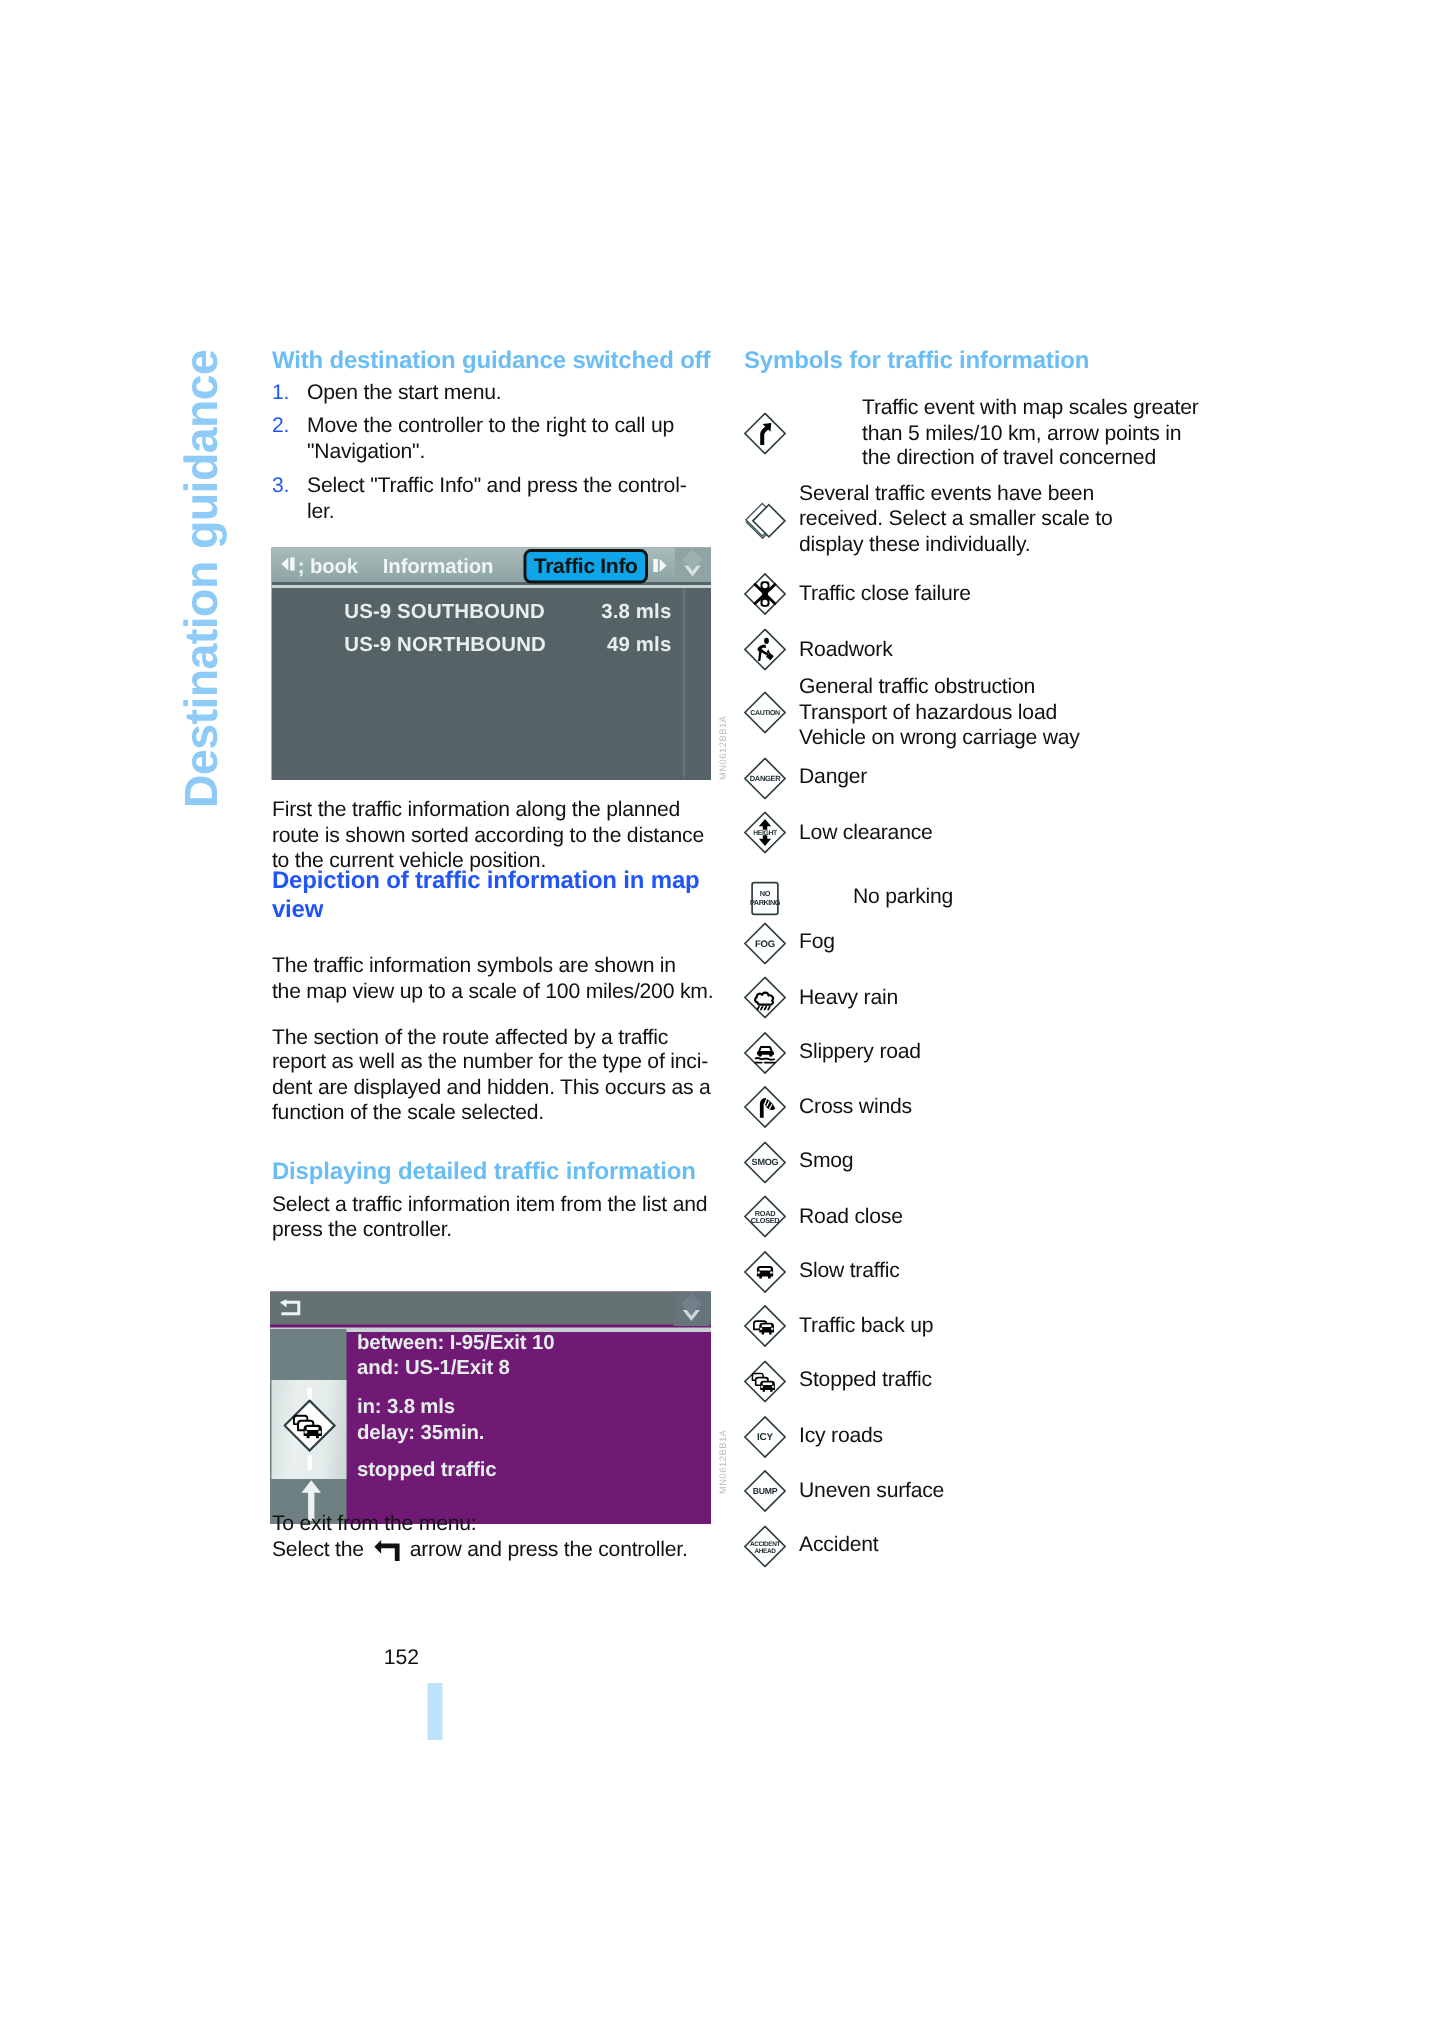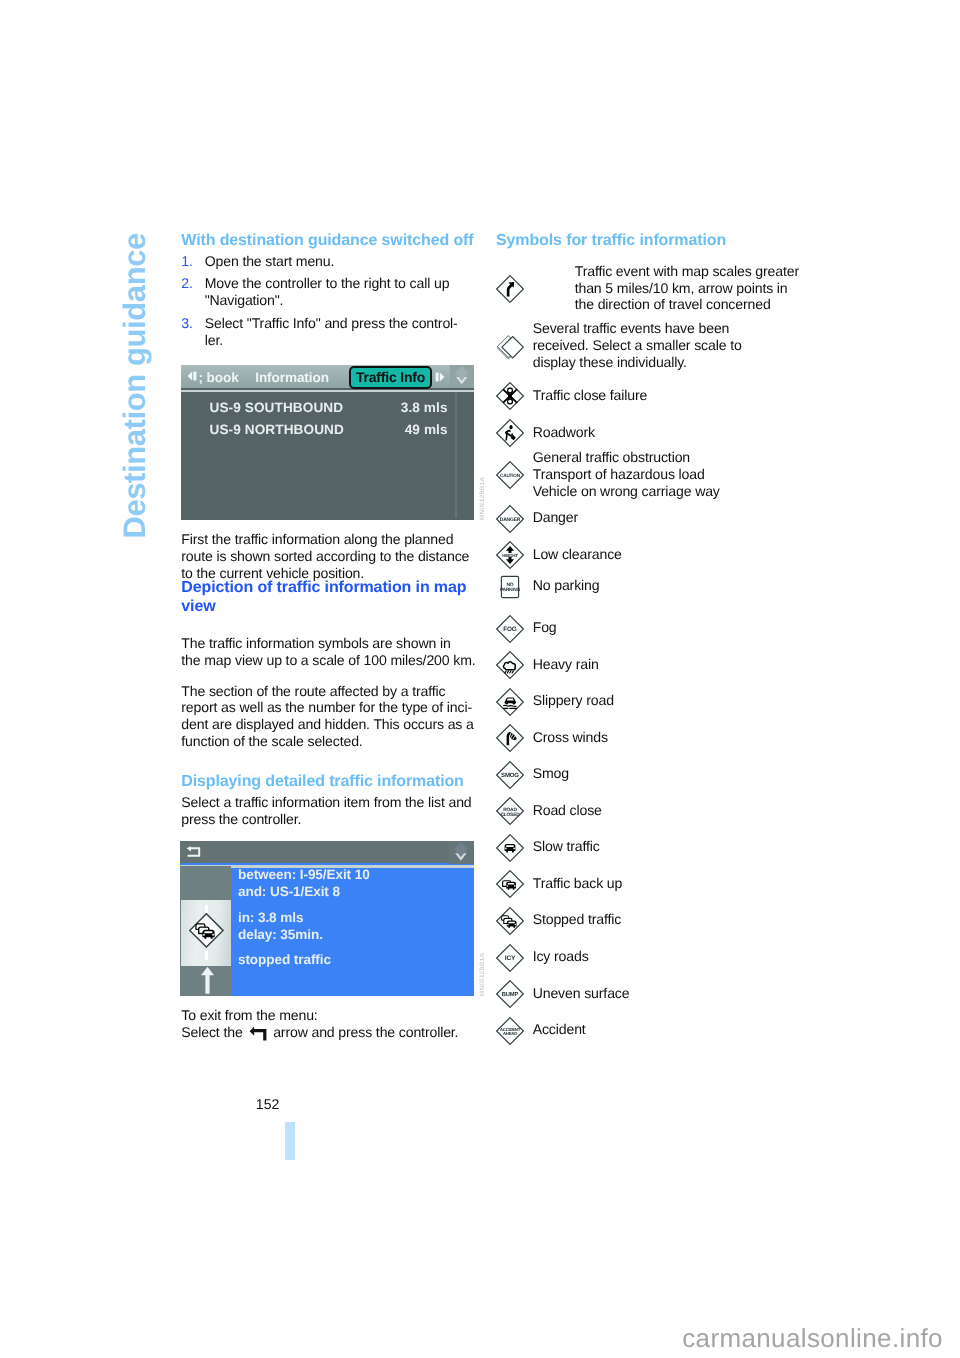--- a/index.html
+++ b/index.html
@@ -37,28 +37,28 @@
   .nav-arrow-r{position:absolute;left:254.0px;top:7.0px;width:10px;height:10px;line-height:0;}
   .corner-btn{position:absolute;left:269.5px;top:0;width:23.9px;height:23.3px;background:#90a4a4;overflow:hidden;}
   .corner-btn:before{content:"";position:absolute;left:4.6px;top:1.6px;width:14px;height:14px;background:#9dafaf;
      clip-path:polygon(50% 0%,100% 50%,50% 100%,0% 50%);}
   .corner-btn:after{content:"";position:absolute;left:5.8px;top:12.4px;width:11.6px;height:7.4px;
      background:#d8e2e2;clip-path:polygon(0% 0%,24% 0%,50% 52%,76% 0%,100% 0%,50% 100%);}
   .shot-code{position:absolute;font-size:6.3px;line-height:7px;color:#b7c2c2;letter-spacing:0.3px;
      transform-origin:0 0; white-space:nowrap;}
 
   .menu-txt{position:absolute;color:#f0f5f5;font-weight:bold;font-size:13.6px;line-height:16px;letter-spacing:-0.1px;}
-  .sel-box{position:absolute;border:2.6px solid #101414;border-radius:5px;background:#14b8a6;
+  .sel-box{position:absolute;border:2.6px solid #101414;border-radius:5px;background:#0ea5e9;
      color:#101414;font-weight:bold;font-size:14px;letter-spacing:-0.2px;display:flex;align-items:center;justify-content:center;}
   .scroll-hint{position:absolute;right:17.5px;top:26.5px;bottom:2px;width:1.1px;background:rgba(255,255,255,0.10);}
-  .row-label{position:absolute;color:#e8eeee;font-weight:bold;font-size:13.6px;line-height:16px;letter-spacing:0.1px;}
+  .row-label{position:absolute;color:#e8eeee;font-weight:bold;font-size:13.6px;line-height:16px;letter-spacing:0.1px;margin-left:20px;}
   .row-val{position:absolute;color:#e8eeee;font-weight:bold;font-size:13.6px;line-height:16px;text-align:right;letter-spacing:0.1px;}
 
   .detail-txt{position:absolute;color:#e6eded;font-weight:bold;font-size:13.6px;line-height:16px;letter-spacing:-0.1px;white-space:nowrap;}
-  .shot2{background:#3b82f6;}
+  .shot2{background:#701a75;margin-top:20px;}
   .topbar2{position:absolute;left:0;top:0;right:0;height:22.6px;background:#647274;}
   .back-arrow-screen{position:absolute;left:6.6px;top:5.4px;width:15px;height:12px;line-height:0;}
   .corner-btn2{background:#66757a;}
   .corner-btn2:before{background:#71808a;}
   .corner-btn2:after{background:#cdd8da;}
   .side-col{position:absolute;left:0;top:24.9px;width:51.7px;bottom:0;background:#6e8081;}
   .side-hl{position:absolute;left:1px;top:58.7px;width:50.7px;height:66.2px;
      background:linear-gradient(95deg,#d6dfdf 0%,#eaf0f0 35%,#e4ebeb 70%,#c9d4d4 100%);}
   .side-up{position:absolute;left:24.6px;top:5.2px;width:2.6px;height:8.6px;background:#fff;}
   .side-dn{position:absolute;left:24.6px;bottom:5.6px;width:2.6px;height:10.6px;background:#fff;}
@@ -234,21 +234,21 @@
         </div>
         <div class="sym-row" style="top: 545.9px; left: 0px; width: 290px;">
           <div class="sym-ico" style="margin-top: -4.5px;"><svg width="28" height="28" viewBox="0 0 28 28" xmlns="http://www.w3.org/2000/svg" shape-rendering="geometricPrecision">
               <path d="M14 0.6 L27.4 14 L14 27.4 L0.6 14 Z" fill="#fff" stroke="#2f4043" stroke-width="1.15"></path>
               <path d="M14 5.0 L18.1 9.8 L15.5 9.8 L15.5 12.1 L12.5 12.1 L12.5 9.8 L9.9 9.8 Z" fill="#000"></path>
               <path d="M14 23.0 L9.9 18.2 L12.5 18.2 L12.5 15.9 L15.5 15.9 L15.5 18.2 L18.1 18.2 Z" fill="#000"></path>
               <text x="14" y="15.7" font-family="Liberation Sans, sans-serif" font-size="4.5" font-weight="bold" text-anchor="middle" fill="#1b2b2e" letter-spacing="-0.22">HEIGHT</text>
             </svg></div>
           <div class="sym-txt">Low clearance</div>
         </div>
-        <div class="sym-row" style="top: 577px; left: 0px; width: 290px;">
+        <div class="sym-row" style="top: 589px; left: 0px; width: 290px; gap: 36px;">
           <div class="sym-ico" style="margin-top: -4.5px;"><svg width="28" height="28" viewBox="0 0 28 28" xmlns="http://www.w3.org/2000/svg" shape-rendering="geometricPrecision">
               <rect x="5.4" y="3.4" width="17.2" height="21.2" rx="1.4" fill="#fff" stroke="#2f4043" stroke-width="1.15"></rect>
               <text x="14" y="12.6" font-family="Liberation Sans, sans-serif" font-size="4.9" font-weight="bold" letter-spacing="-0.1" text-anchor="middle" fill="#1b2b2e">NO</text>
               <text x="14" y="18.2" font-family="Liberation Sans, sans-serif" font-size="4.9" font-weight="bold" letter-spacing="-0.3" text-anchor="middle" fill="#1b2b2e">PARKING</text>
             </svg></div>
           <div class="sym-txt">No parking</div>
         </div>
         <div class="sym-row" style="top: 619px; left: 0px; width: 290px;">
           <div class="sym-ico" style="margin-top: -4.5px;"><svg width="28" height="28" viewBox="0 0 28 28" xmlns="http://www.w3.org/2000/svg" shape-rendering="geometricPrecision">
               <path d="M14 0.6 L27.4 14 L14 27.4 L0.6 14 Z" fill="#fff" stroke="#2f4043" stroke-width="1.15"></path>
@@ -353,14 +353,13 @@
               <text x="14" y="13.5" font-family="Liberation Sans, sans-serif" font-size="4.3" font-weight="bold" letter-spacing="-0.28" text-anchor="middle" fill="#1b2b2e">ACCIDENT</text>
               <text x="14" y="18.4" font-family="Liberation Sans, sans-serif" font-size="4.3" font-weight="bold" letter-spacing="-0.25" text-anchor="middle" fill="#1b2b2e">AHEAD</text>
             </svg></div>
           <div class="sym-txt">Accident</div>
         </div>
       </div>
   </div>
 
   <div class="page-num" style="left:255.8px;top:1096px;">152</div>
   <div class="page-bar" style="left:285px;top:1122.1px;width:10px;height:37.5px;"></div>
-  <div class="watermark" style="left:682.2px;top:1323.2px;">carmanualsonline.info</div>
 </div>
 
 </body></html>

